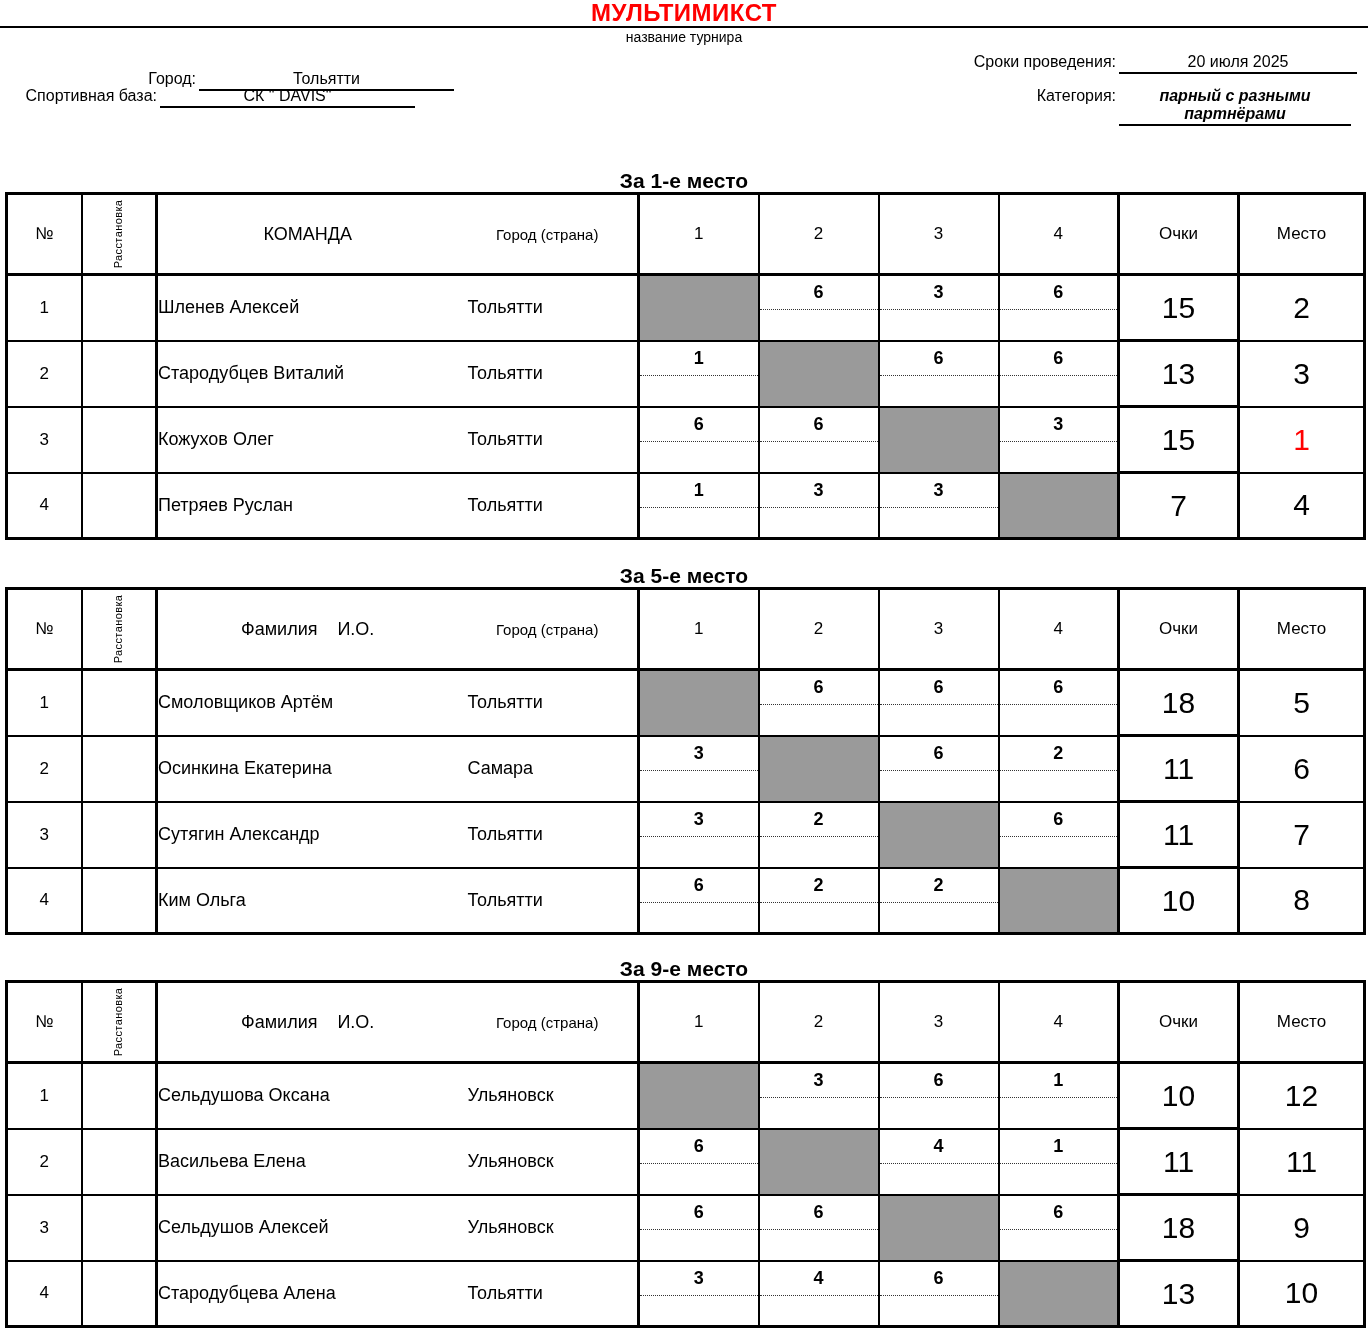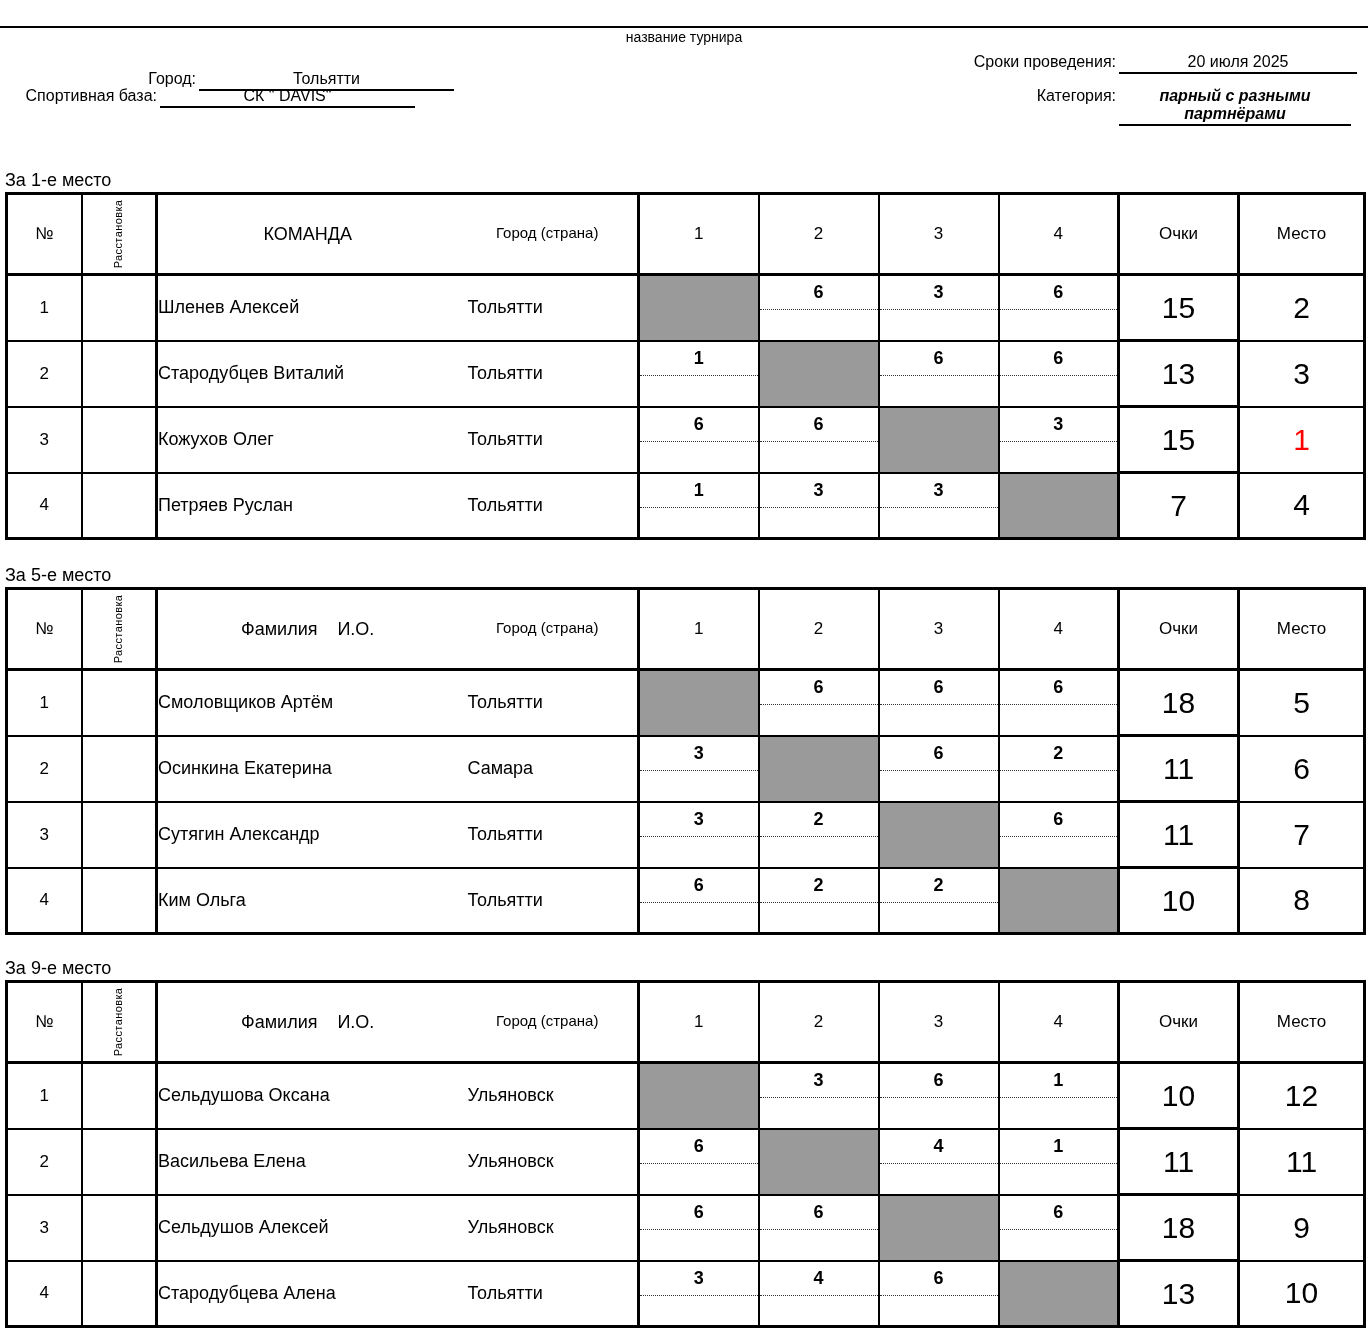--- a/index.html
+++ b/index.html
@@ -18,31 +18,31 @@
   .f-value{display:block;text-align:center;font-size:16px;border-bottom:2px solid #000;padding-bottom:1px;}
   .field.city{left:0;top:70px;margin-left:39px;}   .field.city .f-label{width:157px;}  .field.city .f-value{width:255px;}
   .field.base{left:0;top:87px;}   .field.base .f-label{width:157px;}  .field.base .f-value{width:255px;}
   .field.dates{left:858px;top:53px;} .field.dates .f-label{width:258px;} .field.dates .f-value{width:238px;}
   .field.cat{left:858px;top:87px;}   .field.cat .f-label{width:258px;}   .field.cat .f-value{width:232px;font-weight:bold;font-style:italic;}
   .stage-title{position:absolute;top:136px;left:0;width:100%;text-align:center;
     font-size:20px;font-weight:bold;color:var(--red);line-height:24px;}
   
   .tbl-slot{position:absolute;left:5px;width:1358px;}
   #slot-0{top:169px;} #slot-1{top:564px;} #slot-2{top:957px;}
-  .tbl-title{width:100%;text-align:left;font-size:18px;font-weight:normal;height:23px;line-height:23px;}
+  .tbl-title{width:100%;text-align:center;font-size:21px;font-weight:bold;height:23px;line-height:23px;}
   table.grid{border-collapse:collapse;table-layout:fixed;width:1358px;border:3px solid #000;}
   .grid th,.grid td{border:2px solid #000;padding:0;overflow:hidden;}
   .grid thead tr{height:78px;}
   .grid tbody tr{height:66px;}
   .grid th{font-weight:normal;border-bottom:3px solid #000;}
   th.h-num,td.num{font-size:17px;text-align:center;}
   th.h-plc .vwrap{display:flex;align-items:center;justify-content:center;height:78px;}
   .vert{transform:rotate(-90deg);white-space:nowrap;font-size:11px;letter-spacing:.4px;}
   th.h-name{border-left:3px solid #000;}
-  th.h-name .hwrap{display:flex;height:100%;}
+  th.h-name .hwrap{display:flex;align-items:center;height:100%;}
   .hname{display:block;width:300px;text-align:center;font-size:18px;}
   .hcity{display:block;width:180px;text-align:center;font-size:15px;}
   td.pname{border-left:3px solid #000;border-right:none;text-align:left;font-size:18px;}
   td.pcity{border-left:none;text-align:left;padding-left:6px;font-size:18px;}
   th.h-round{font-size:17px;text-align:center;}
   th.h-r0,td.sc0{border-left:3px solid #000;}
   td.score{vertical-align:top;}
   .sc-top{height:33px;display:flex;align-items:center;justify-content:center;
     border-bottom:1px dotted #333;font-weight:bold;font-size:18px;}
   td.score.diag{background:var(--gray);}
@@ -52,20 +52,21 @@
   td.points{font-size:30px;text-align:center;}
   th.h-place,td.place{border-left:3px solid #000;border-right:3px solid #000;}
   td.place{font-size:30px;text-align:center;position:relative;}
   td.place.red{color:var(--red);}
 </style>
 </head>
 <body>
 
 <div class="page" style="--red: #FF0000; --gray: #9A9A9A; --green: #1E7E34;">
 
+  <div class="doc-title">МУЛЬТИМИКСТ</div>
   <div class="title-rule"></div>
   <div class="doc-subtitle">название турнира</div>
 
   <div class="field city">
     <span class="f-label">Город:</span>
     <span class="f-value">Тольятти</span>
   </div>
   <div class="field base">
     <span class="f-label">Спортивная база:</span>
     <span class="f-value">СК " DAVIS"</span>

